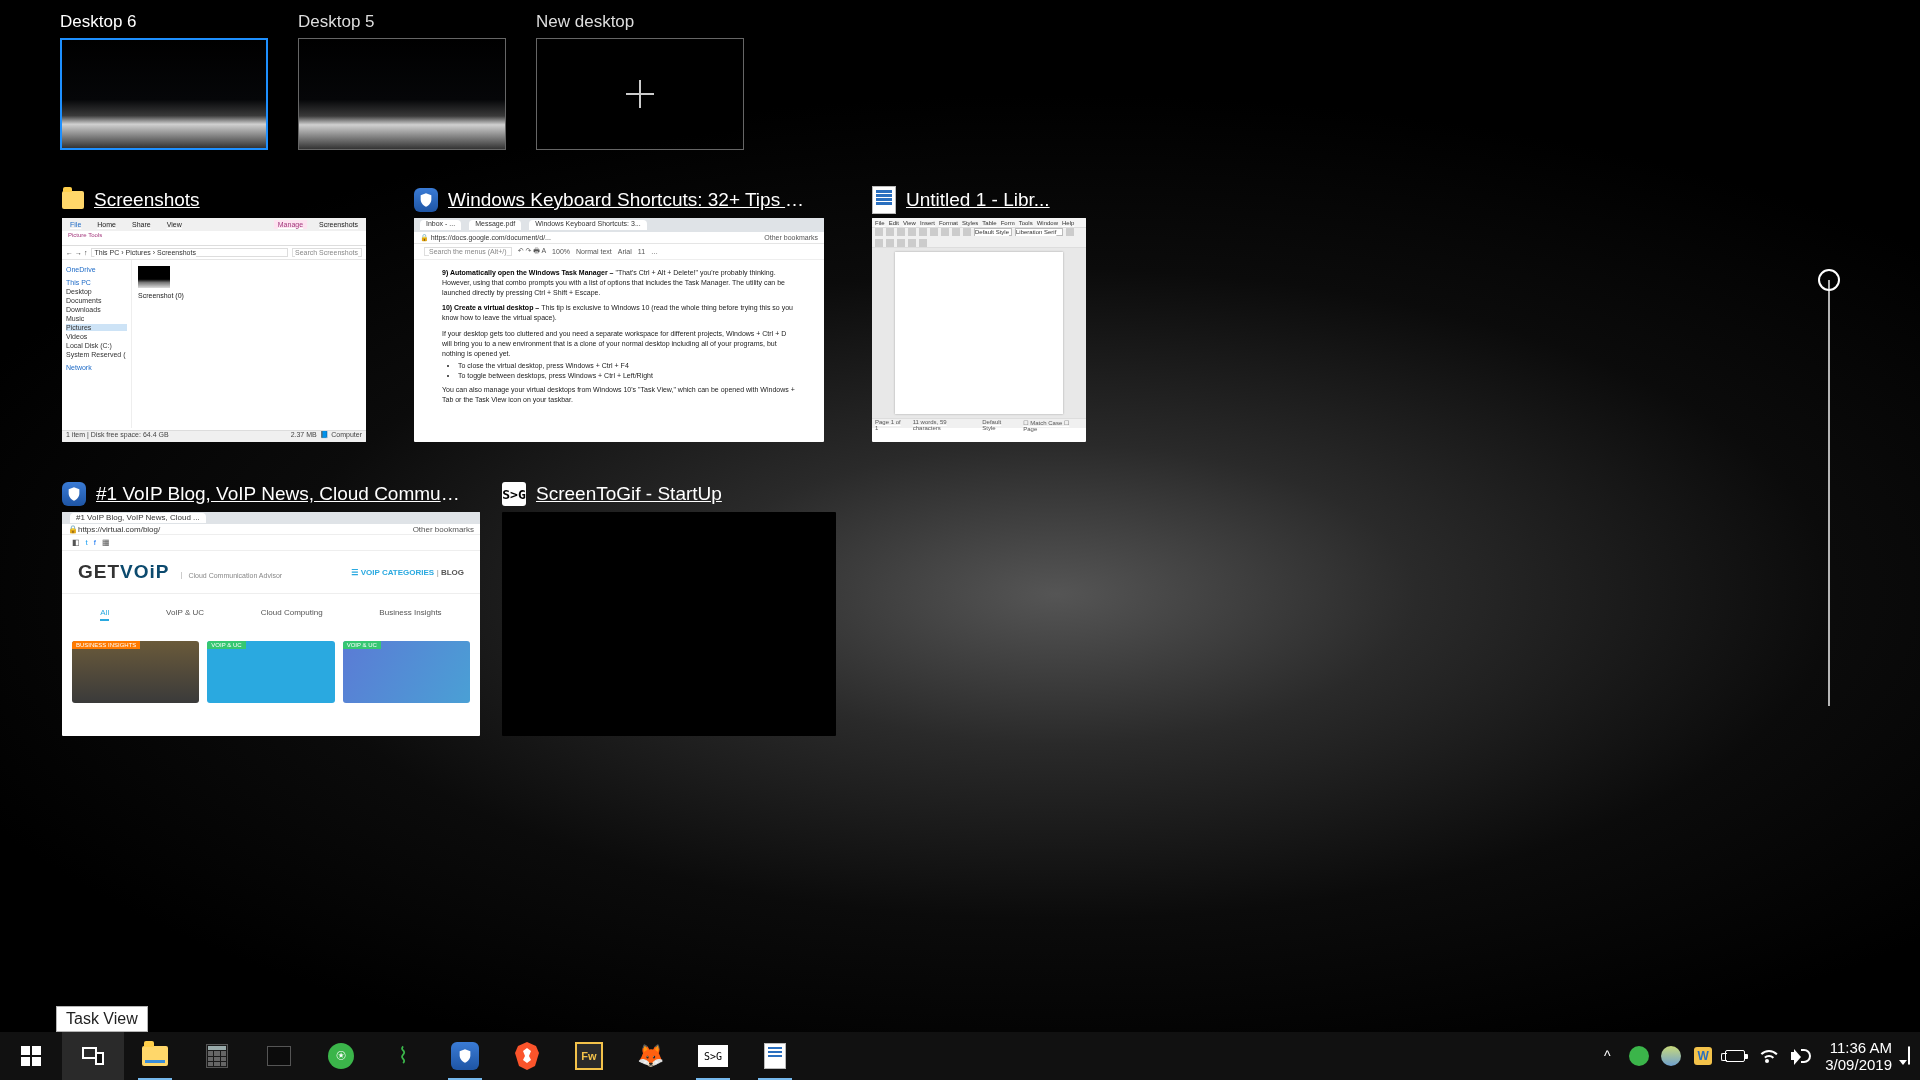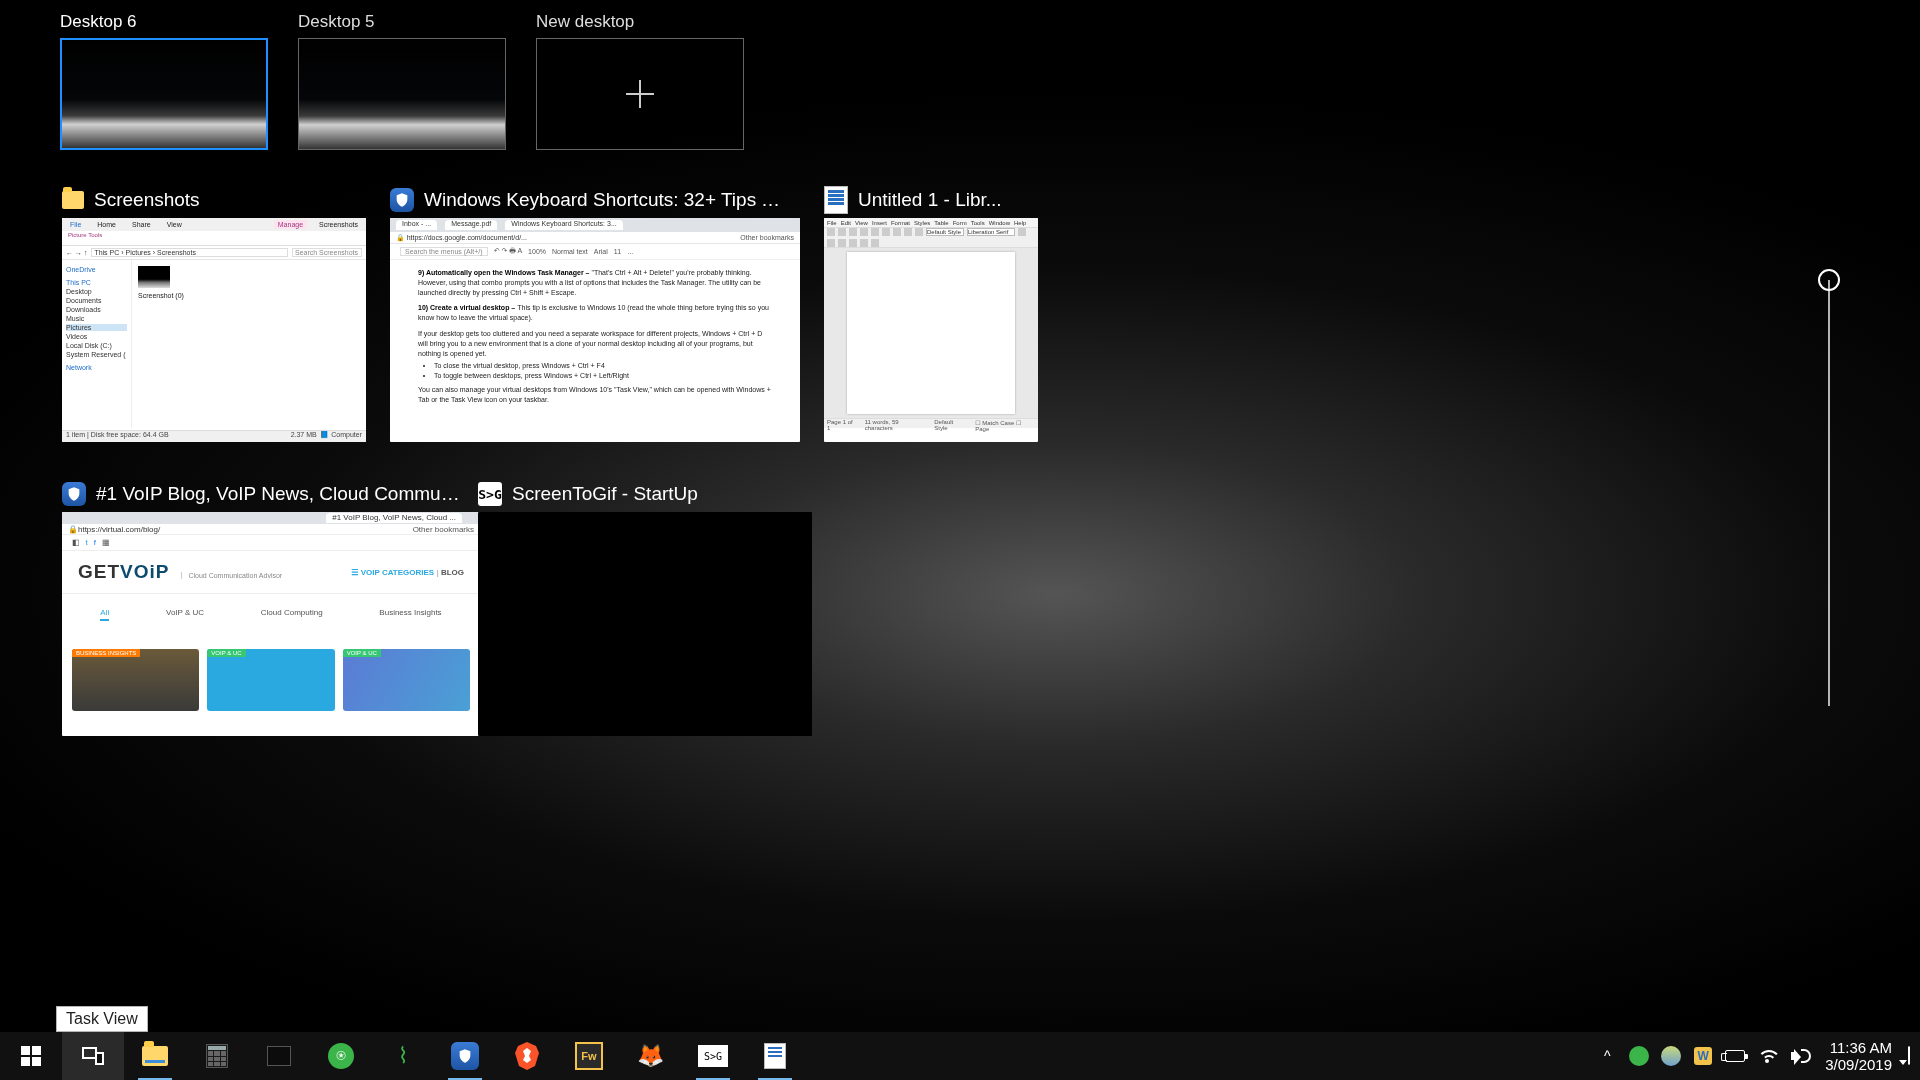--- a/index.html
+++ b/index.html
@@ -27,21 +27,21 @@
   }
   .plus { position: relative; width: 28px; height: 28px; }
   .plus::before, .plus::after {
     content: ""; position: absolute; background: #ccc;
   }
   .plus::before { left: 13px; top: 0; width: 2px; height: 28px; }
   .plus::after  { top: 13px; left: 0; height: 2px; width: 28px; }
 
   
   .win-area { position: absolute; top: 186px; left: 62px; width: 1120px; }
-  .win-row { display: flex; gap: 24px; margin-bottom: 38px; align-items: flex-start; }
+  .win-row { display: flex; gap: 48px; margin-bottom: 38px; align-items: flex-start; text-decoration: underline; }
 
   .win { display: flex; flex-direction: column; }
   .win-head { display: flex; align-items: center; gap: 10px; margin-bottom: 4px; height: 28px; }
   .win-icon {
     width: 24px; height: 24px; border-radius: 3px; display: flex; align-items: center; justify-content: center;
     font-size: 13px; font-weight: 600;
   }
   .win-title { font-size: 19px; color: #fff; white-space: nowrap; overflow: hidden; text-overflow: ellipsis; }
   .win-thumb {
     background: #fff; color: #222; position: relative; overflow: hidden; border-radius: 1px;
@@ -72,29 +72,29 @@
 
   .thumb-writer { width: 214px; height: 224px; font-size:6px; color:#333;}
   .thumb-writer .menus{height:10px;background:#f5f5f5;border-bottom:1px solid #ddd;display:flex;gap:4px;padding:0 3px;align-items:center;}
   .thumb-writer .tools{height:20px;background:#f0f0f0;border-bottom:1px solid #ddd;display:flex;gap:3px;align-items:center;padding:0 3px;flex-wrap:wrap;}
   .thumb-writer .tools span{width:8px;height:8px;background:#ccc;display:inline-block;}
   .thumb-writer .canvas{background:#e8e8e8;height:170px;display:flex;justify-content:center;padding:4px;}
   .thumb-writer .sheet{width:82%;background:#fff;box-shadow:0 0 2px rgba(0,0,0,.3);}
   .thumb-writer .status{height:10px;background:#f0f0f0;border-top:1px solid #ddd;display:flex;gap:8px;padding:0 3px;color:#555;}
 
   .thumb-getvoip { width: 418px; height: 224px; font-size:8px; color:#333;}
-  .thumb-getvoip .chrome-top{height:12px;background:#dfe3e7;display:flex;gap:8px;padding:1px 18px;justify-content:flex-end;}
+  .thumb-getvoip .chrome-top{height:12px;background:#dfe3e7;display:flex;gap:8px;padding:1px 8px;}
   .thumb-getvoip .chrome-top span{background:#fff;border-radius:4px 4px 0 0;padding:0 6px;white-space:nowrap;}
   .thumb-getvoip .chrome-addr{height:11px;background:#fff;border-bottom:1px solid #eee;padding:0 6px;display:flex;align-items:center;}
   .thumb-getvoip .logo{display:flex;align-items:center;justify-content:space-between;padding:10px 16px;border-bottom:1px solid #eee;}
   .thumb-getvoip .logo .l{font-size:19px;font-weight:700;letter-spacing:1px;}
   .thumb-getvoip .logo .l .g{color:#0c4a6e;}
   .thumb-getvoip .logo .r{color:#2aa9e0;font-weight:600;}
   .thumb-getvoip .sub{color:#888;font-size:7px;margin-left:6px;border-left:1px solid #ccc;padding-left:6px;font-weight:400;letter-spacing:0;}
-  .thumb-getvoip .navtabs{display:flex;justify-content:space-around;padding:14px 10px 28px;color:#555;font-size:8px;}
+  .thumb-getvoip .navtabs{display:flex;justify-content:space-around;padding:14px 10px 20px;color:#555;font-size:8px;}
   .thumb-getvoip .navtabs .act{color:#2aa9e0;border-bottom:2px solid #2aa9e0;padding-bottom:2px;}
   .thumb-getvoip .cards{display:flex;gap:8px;padding:0 10px;}
   .thumb-getvoip .card{flex:1;height:62px;border-radius:3px;position:relative;overflow:hidden;}
   .thumb-getvoip .tag{position:absolute;top:0;left:0;font-size:6px;color:#fff;padding:1px 4px;}
   .thumb-getvoip .c1{background:linear-gradient(#6a5a3a,#3a3a3a);}
   .thumb-getvoip .c1 .tag{background:#ff7a00;}
   .thumb-getvoip .c2{background:#2aa9e0;}
   .thumb-getvoip .c2 .tag{background:#36c772;}
   .thumb-getvoip .c3{background:linear-gradient(120deg,#5b7bd5,#4aa0d5);}
   .thumb-getvoip .c3 .tag{background:#36c772;}

